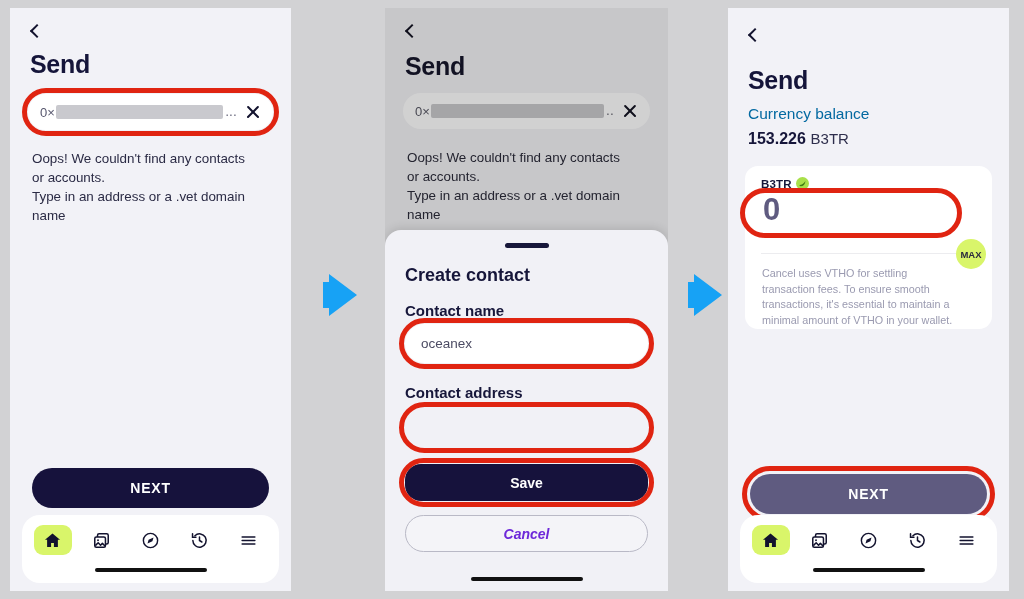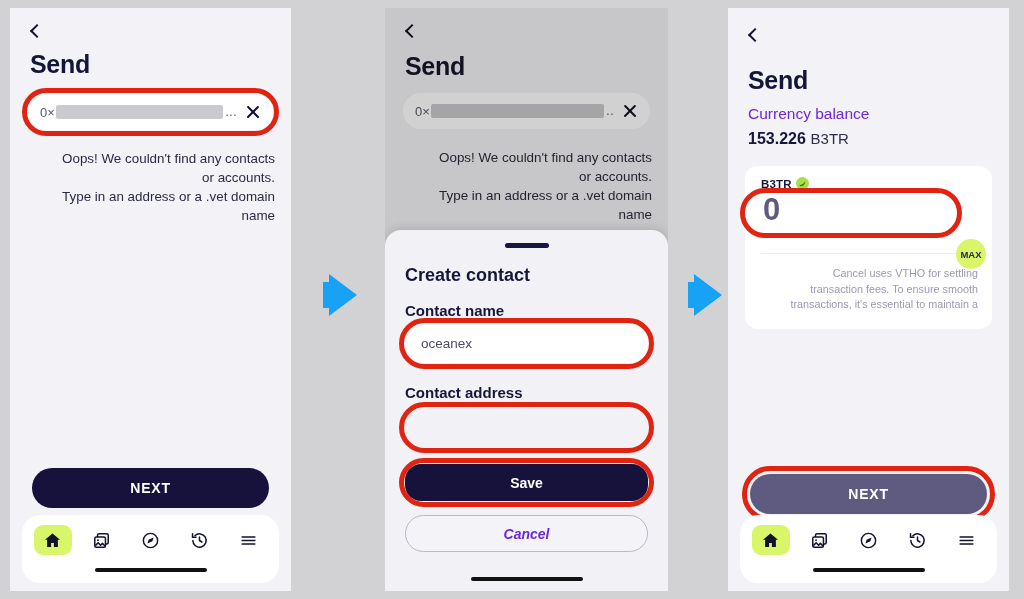--- a/index.html
+++ b/index.html
@@ -2,21 +2,21 @@
 <html><head>
 <meta charset="utf-8">
 <style>
   * { box-sizing: border-box; margin: 0; padding: 0; }
   html, body {
     width: 1024px; height: 599px;
     background: #d2d2d4;
     font-family: "Liberation Sans", sans-serif;
     overflow: hidden;
   }
-  .stage { position: relative; width: 1024px; height: 599px; text-align: right; }
+  .stage { position: relative; width: 1024px; height: 599px; }
 
   
   .phone {
     position: absolute;
     top: 8px;
     height: 583px;
     background: #f2f2f7;
     overflow: hidden;
   }
   #phone-1 { left: 10px;  width: 281px; }
@@ -155,21 +155,21 @@
     color: #6d28d9; font-size: 14px; font-weight: 700; cursor: pointer; font-style: italic;
   }
   .sheet-home-bar {
     position: absolute; left: 50%; transform: translateX(-50%); bottom: 10px;
     width: 112px; height: 4.5px; background: #111; border-radius: 3px;
   }
 
   
   .bal-label {
     position: absolute; left: 20px; top: 97px;
-    font-size: 15.5px; color: #6d28d9;
+    font-size: 15.5px; color: #0369a1;
   }
   .bal-value {
     position: absolute; left: 20px; top: 121px;
     font-size: 17px; color: #16163a;
   }
   .bal-value b { font-weight: 700; font-size: 16px; }
   .bal-value span { font-weight: 400; font-size: 15px; color: #2e2e4c; }
 
   .amount-card {
     position: absolute; left: 17px; right: 17px; top: 158px;
@@ -360,20 +360,21 @@
         <div class="amount-val">0</div>
 
         <div class="hairline"></div>
 
         <div class="max-badge">MAX</div>
 
         <div class="note">
           <div>Cancel uses VTHO for settling</div>
           <div>transaction fees. To ensure smooth</div>
           <div>transactions, it's essential to maintain a</div>
+          <div>minimal amount of VTHO in your wallet.</div>
         </div>
       </div>
 
       <div class="ring" style="left:12px; top:180px; width:222px; height:50px;"></div>
 
       <div class="primary-btn muted" style="top:466px;">NEXT</div>
       <div class="ring" style="left:14px; top:458px; width:253px; height:56px;"></div>
 
       <div class="bottom-nav">
         <div class="nav-icons">

